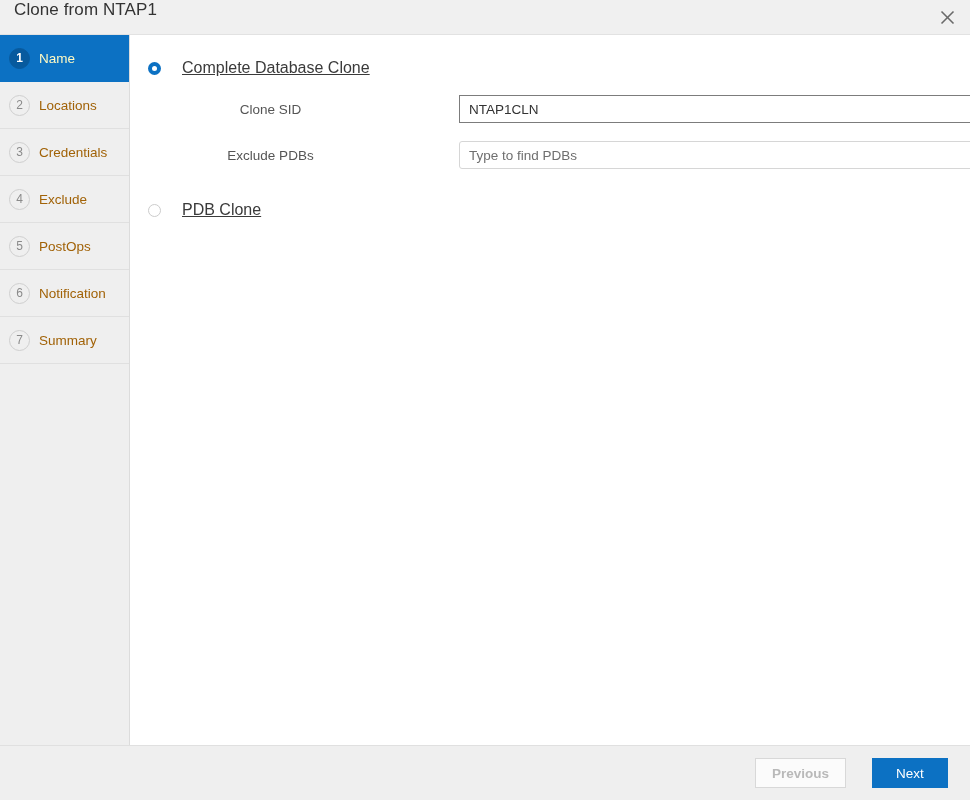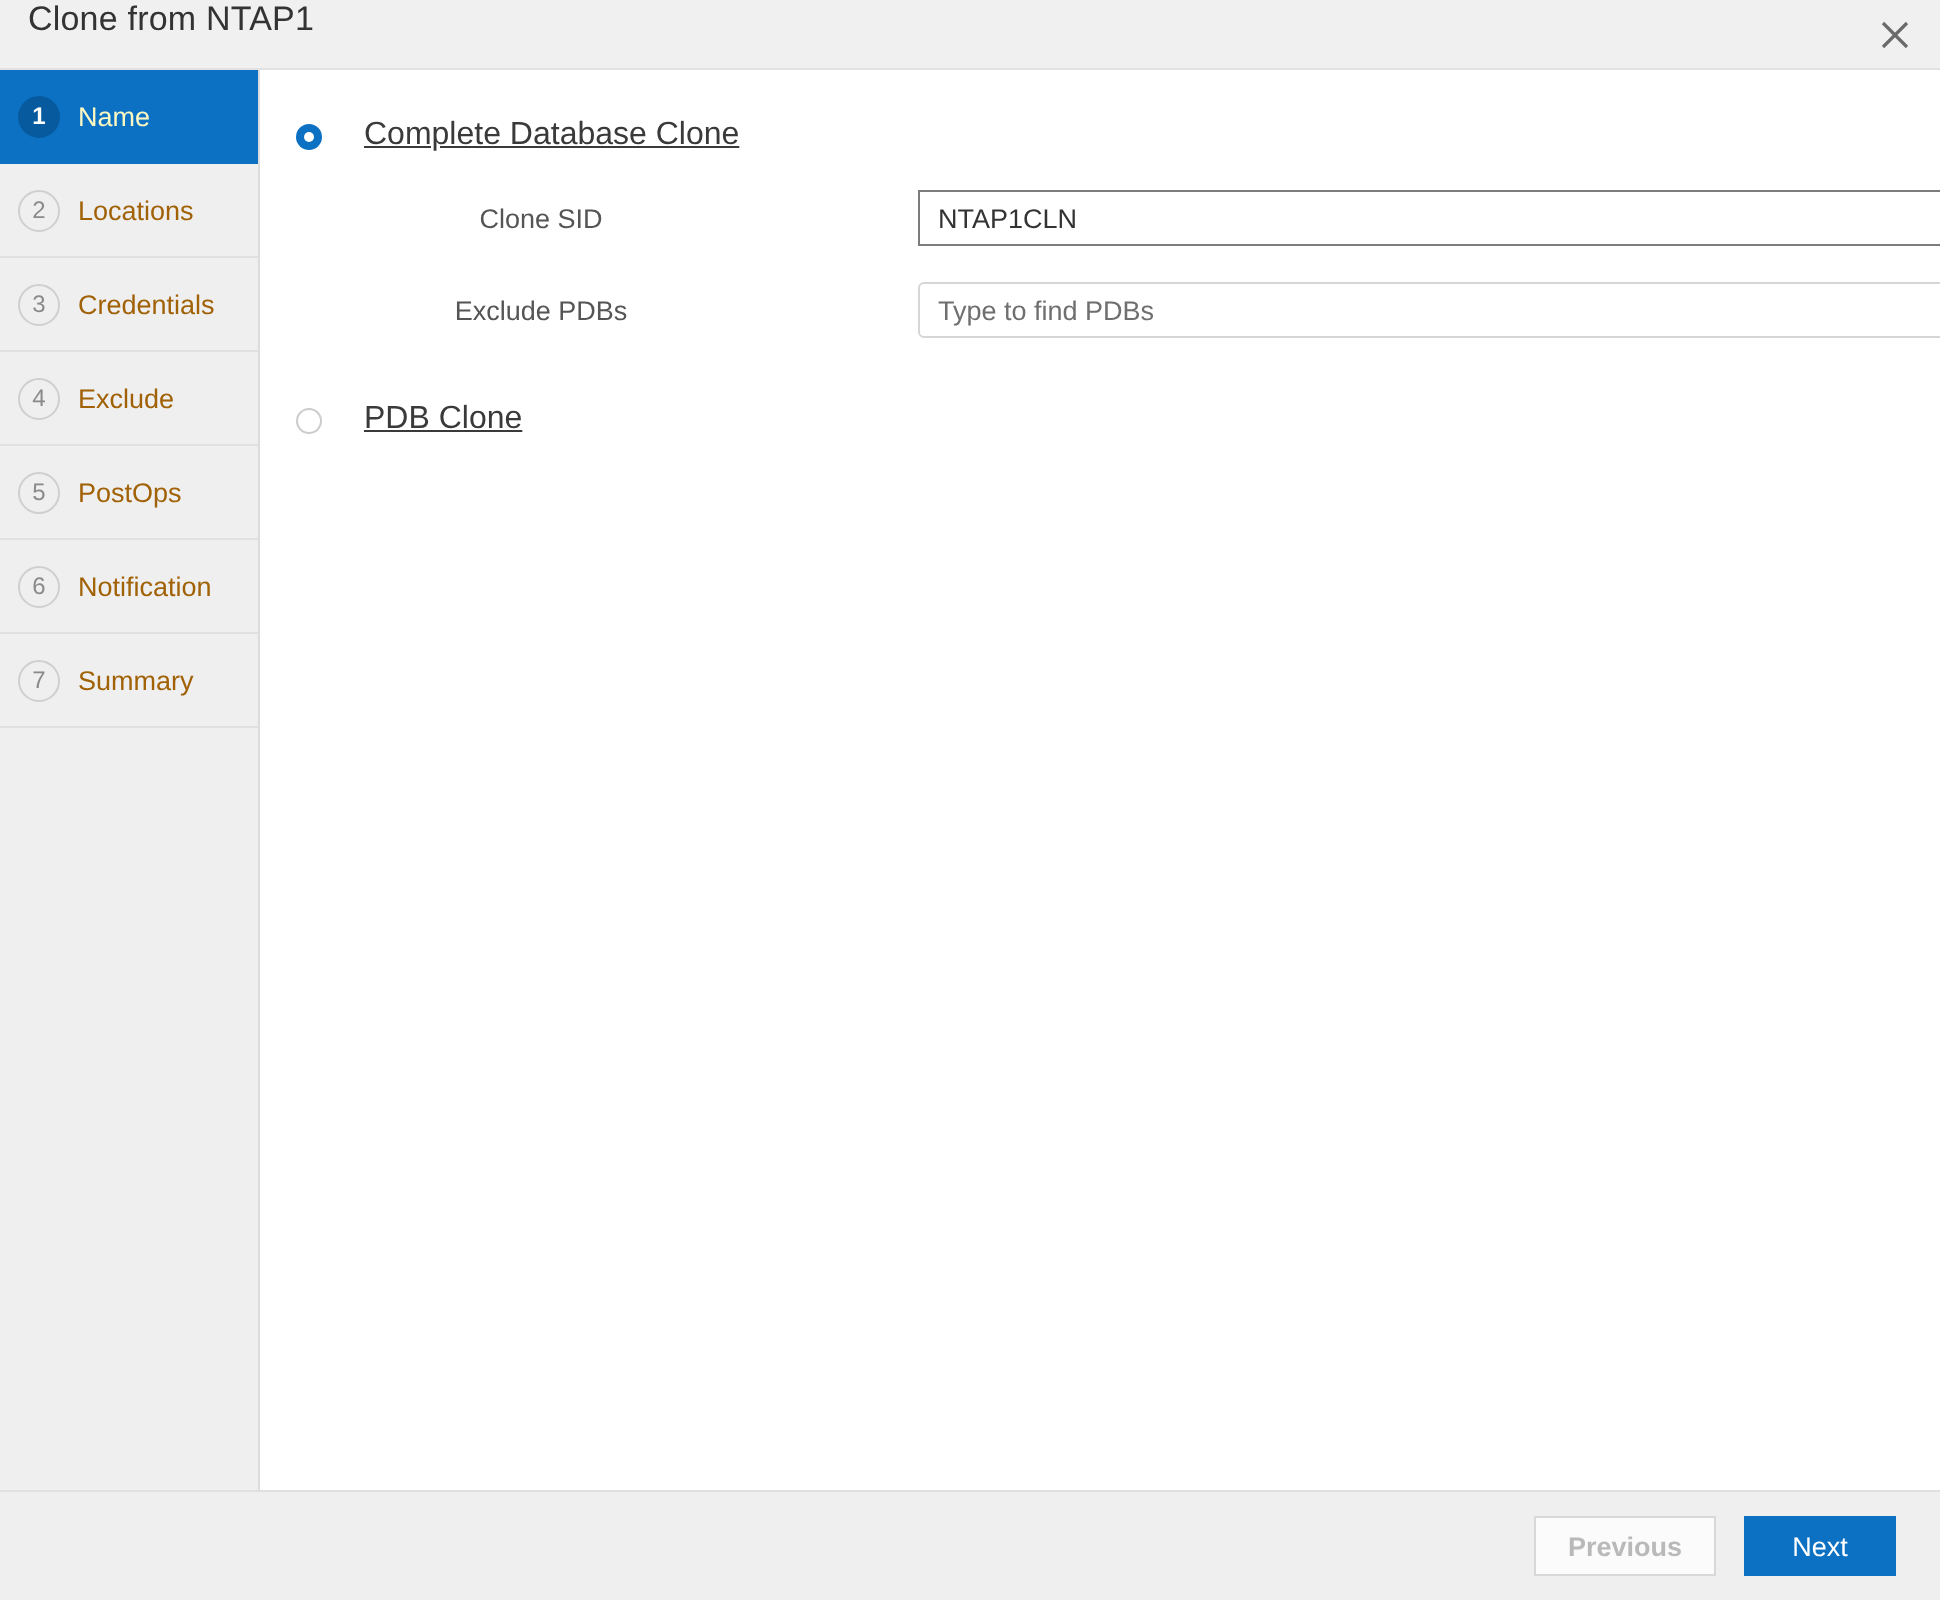--- a/index.html
+++ b/index.html
@@ -240,21 +240,21 @@
     background: #fbfbfb;
     border: 1px solid #d8d8d8;
     color: #b9b9b9;
     cursor: default;
     font-weight: bold;
   }
   .btn-primary {
     background: #0c71c3;
     border: 1px solid #0c71c3;
     color: #ffffff;
-    margin-left: 14px;
+    margin-left: 26px;
   }
 </style>
 </head>
 <body>
 
 <div class="dialog">
 
   <div class="header">
     <div class="header-title">Clone from NTAP1</div>
     <div class="close-button">

